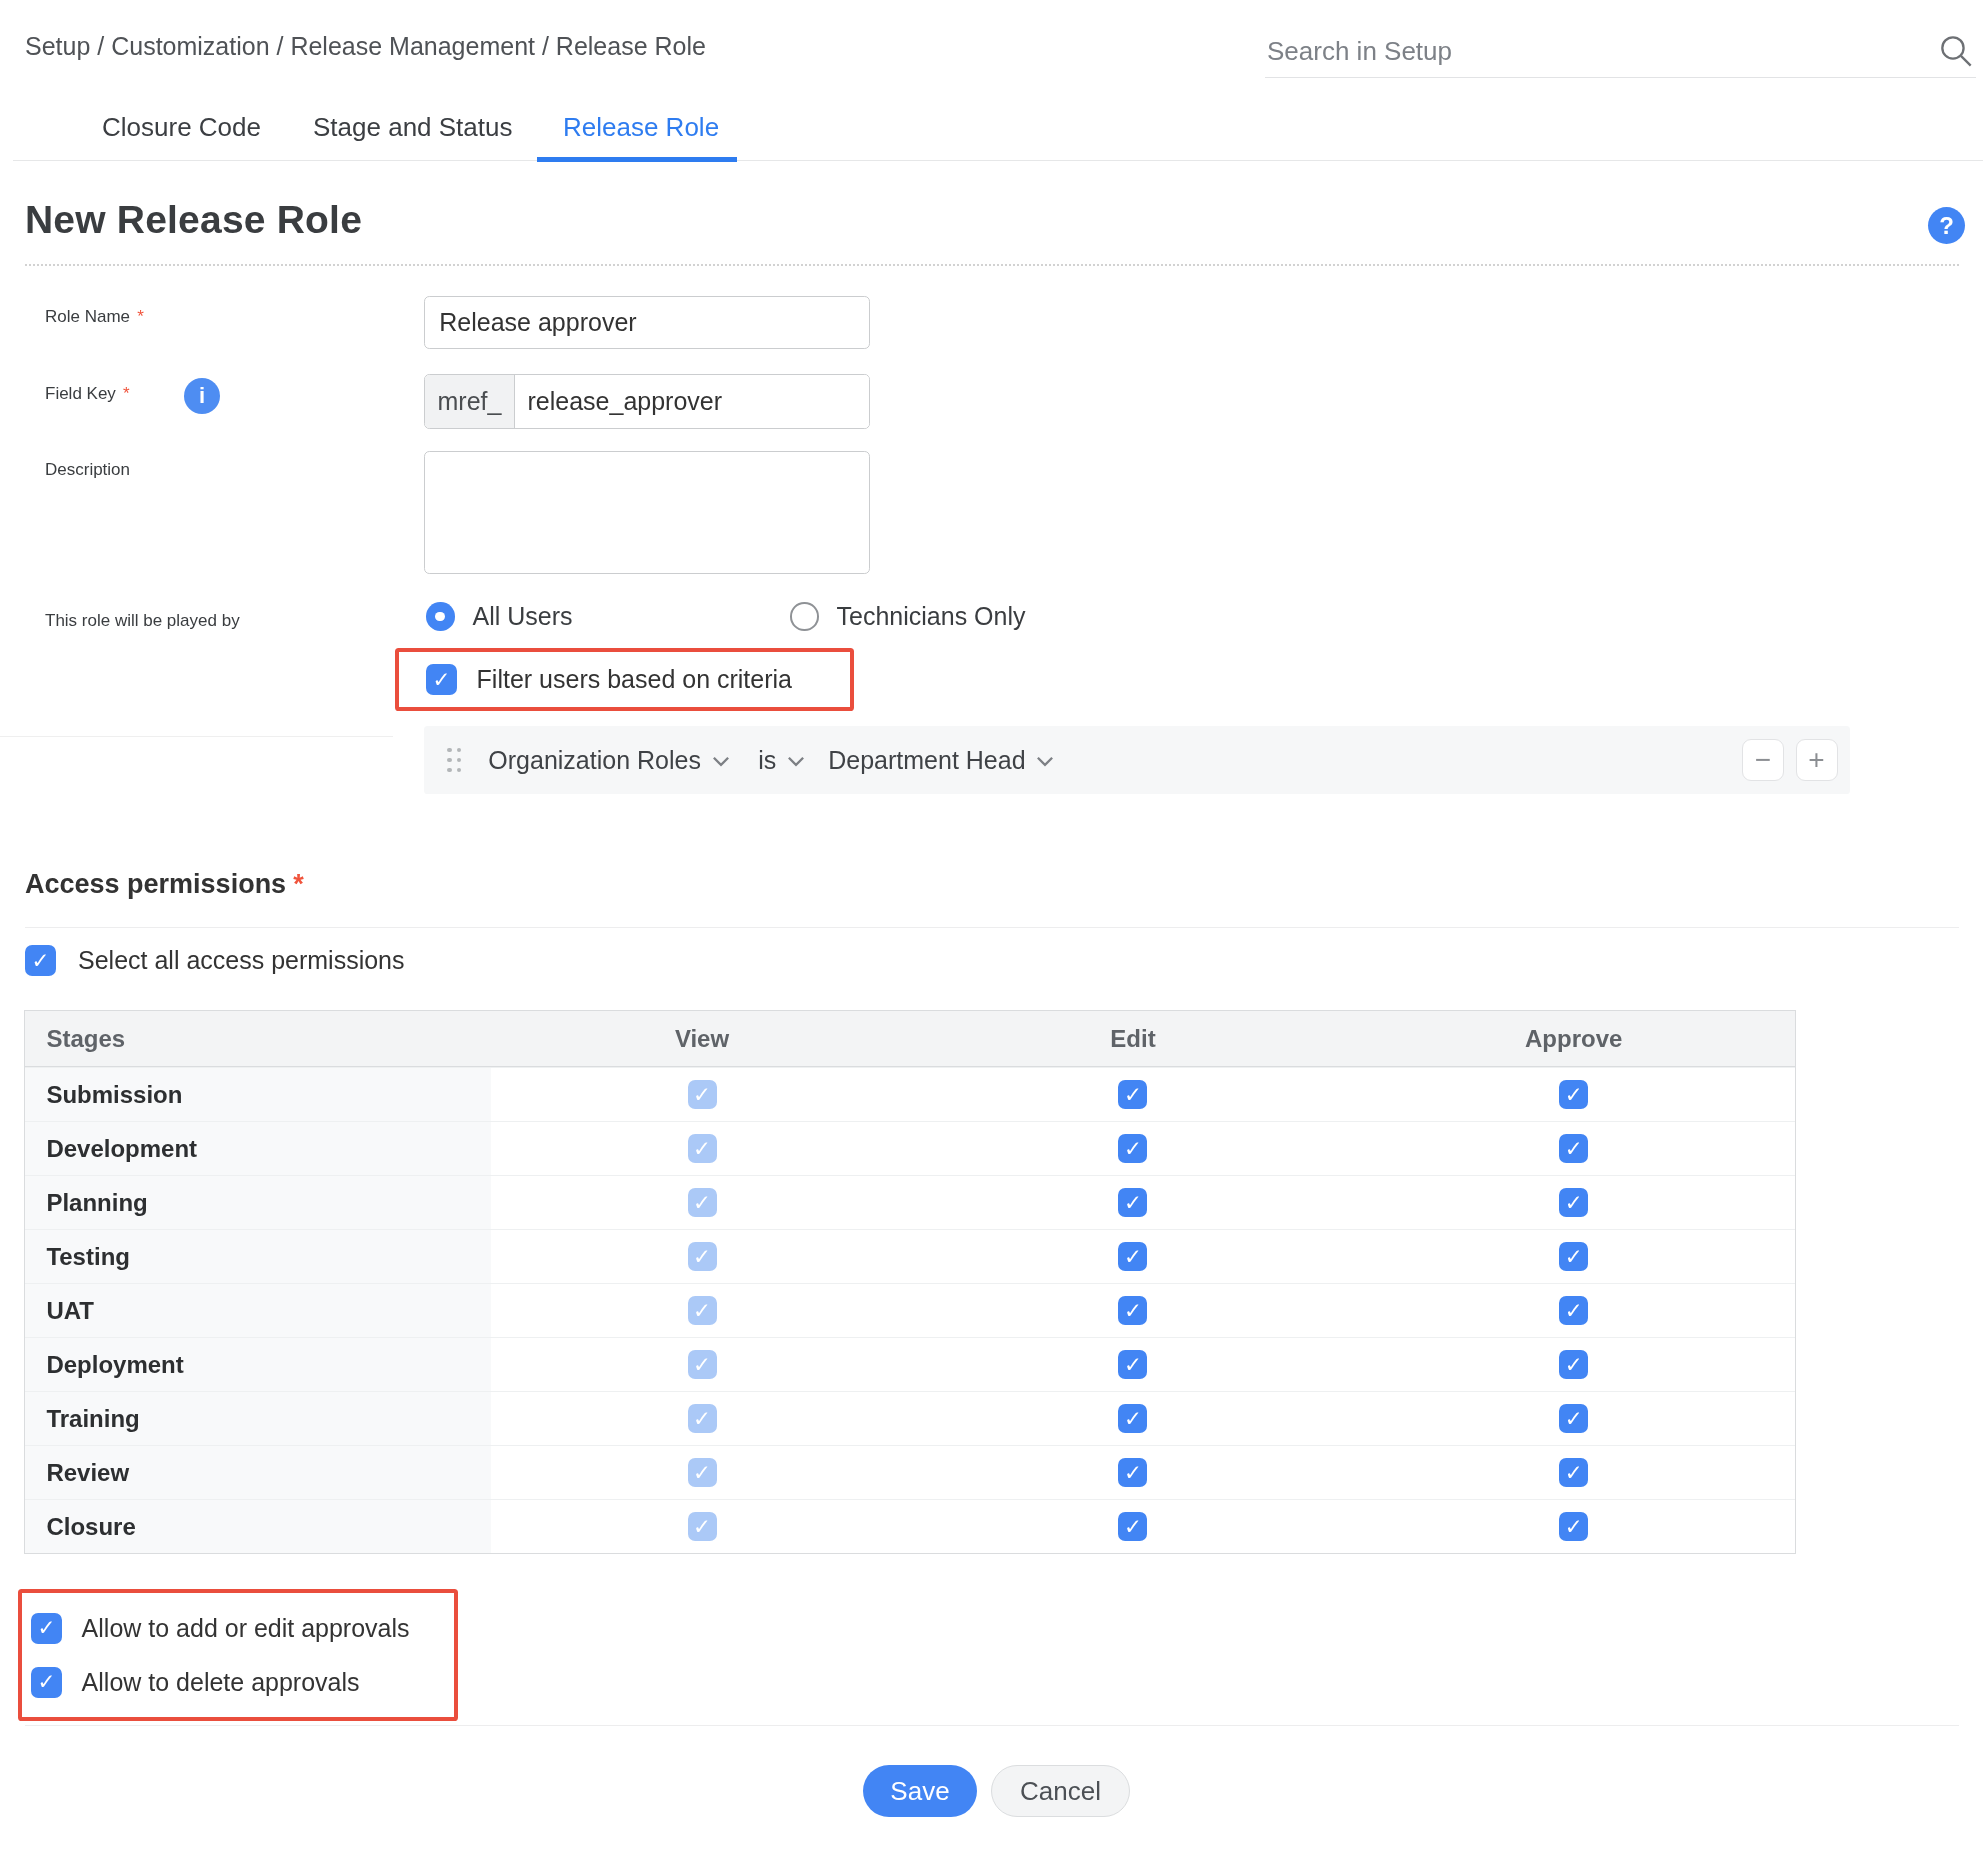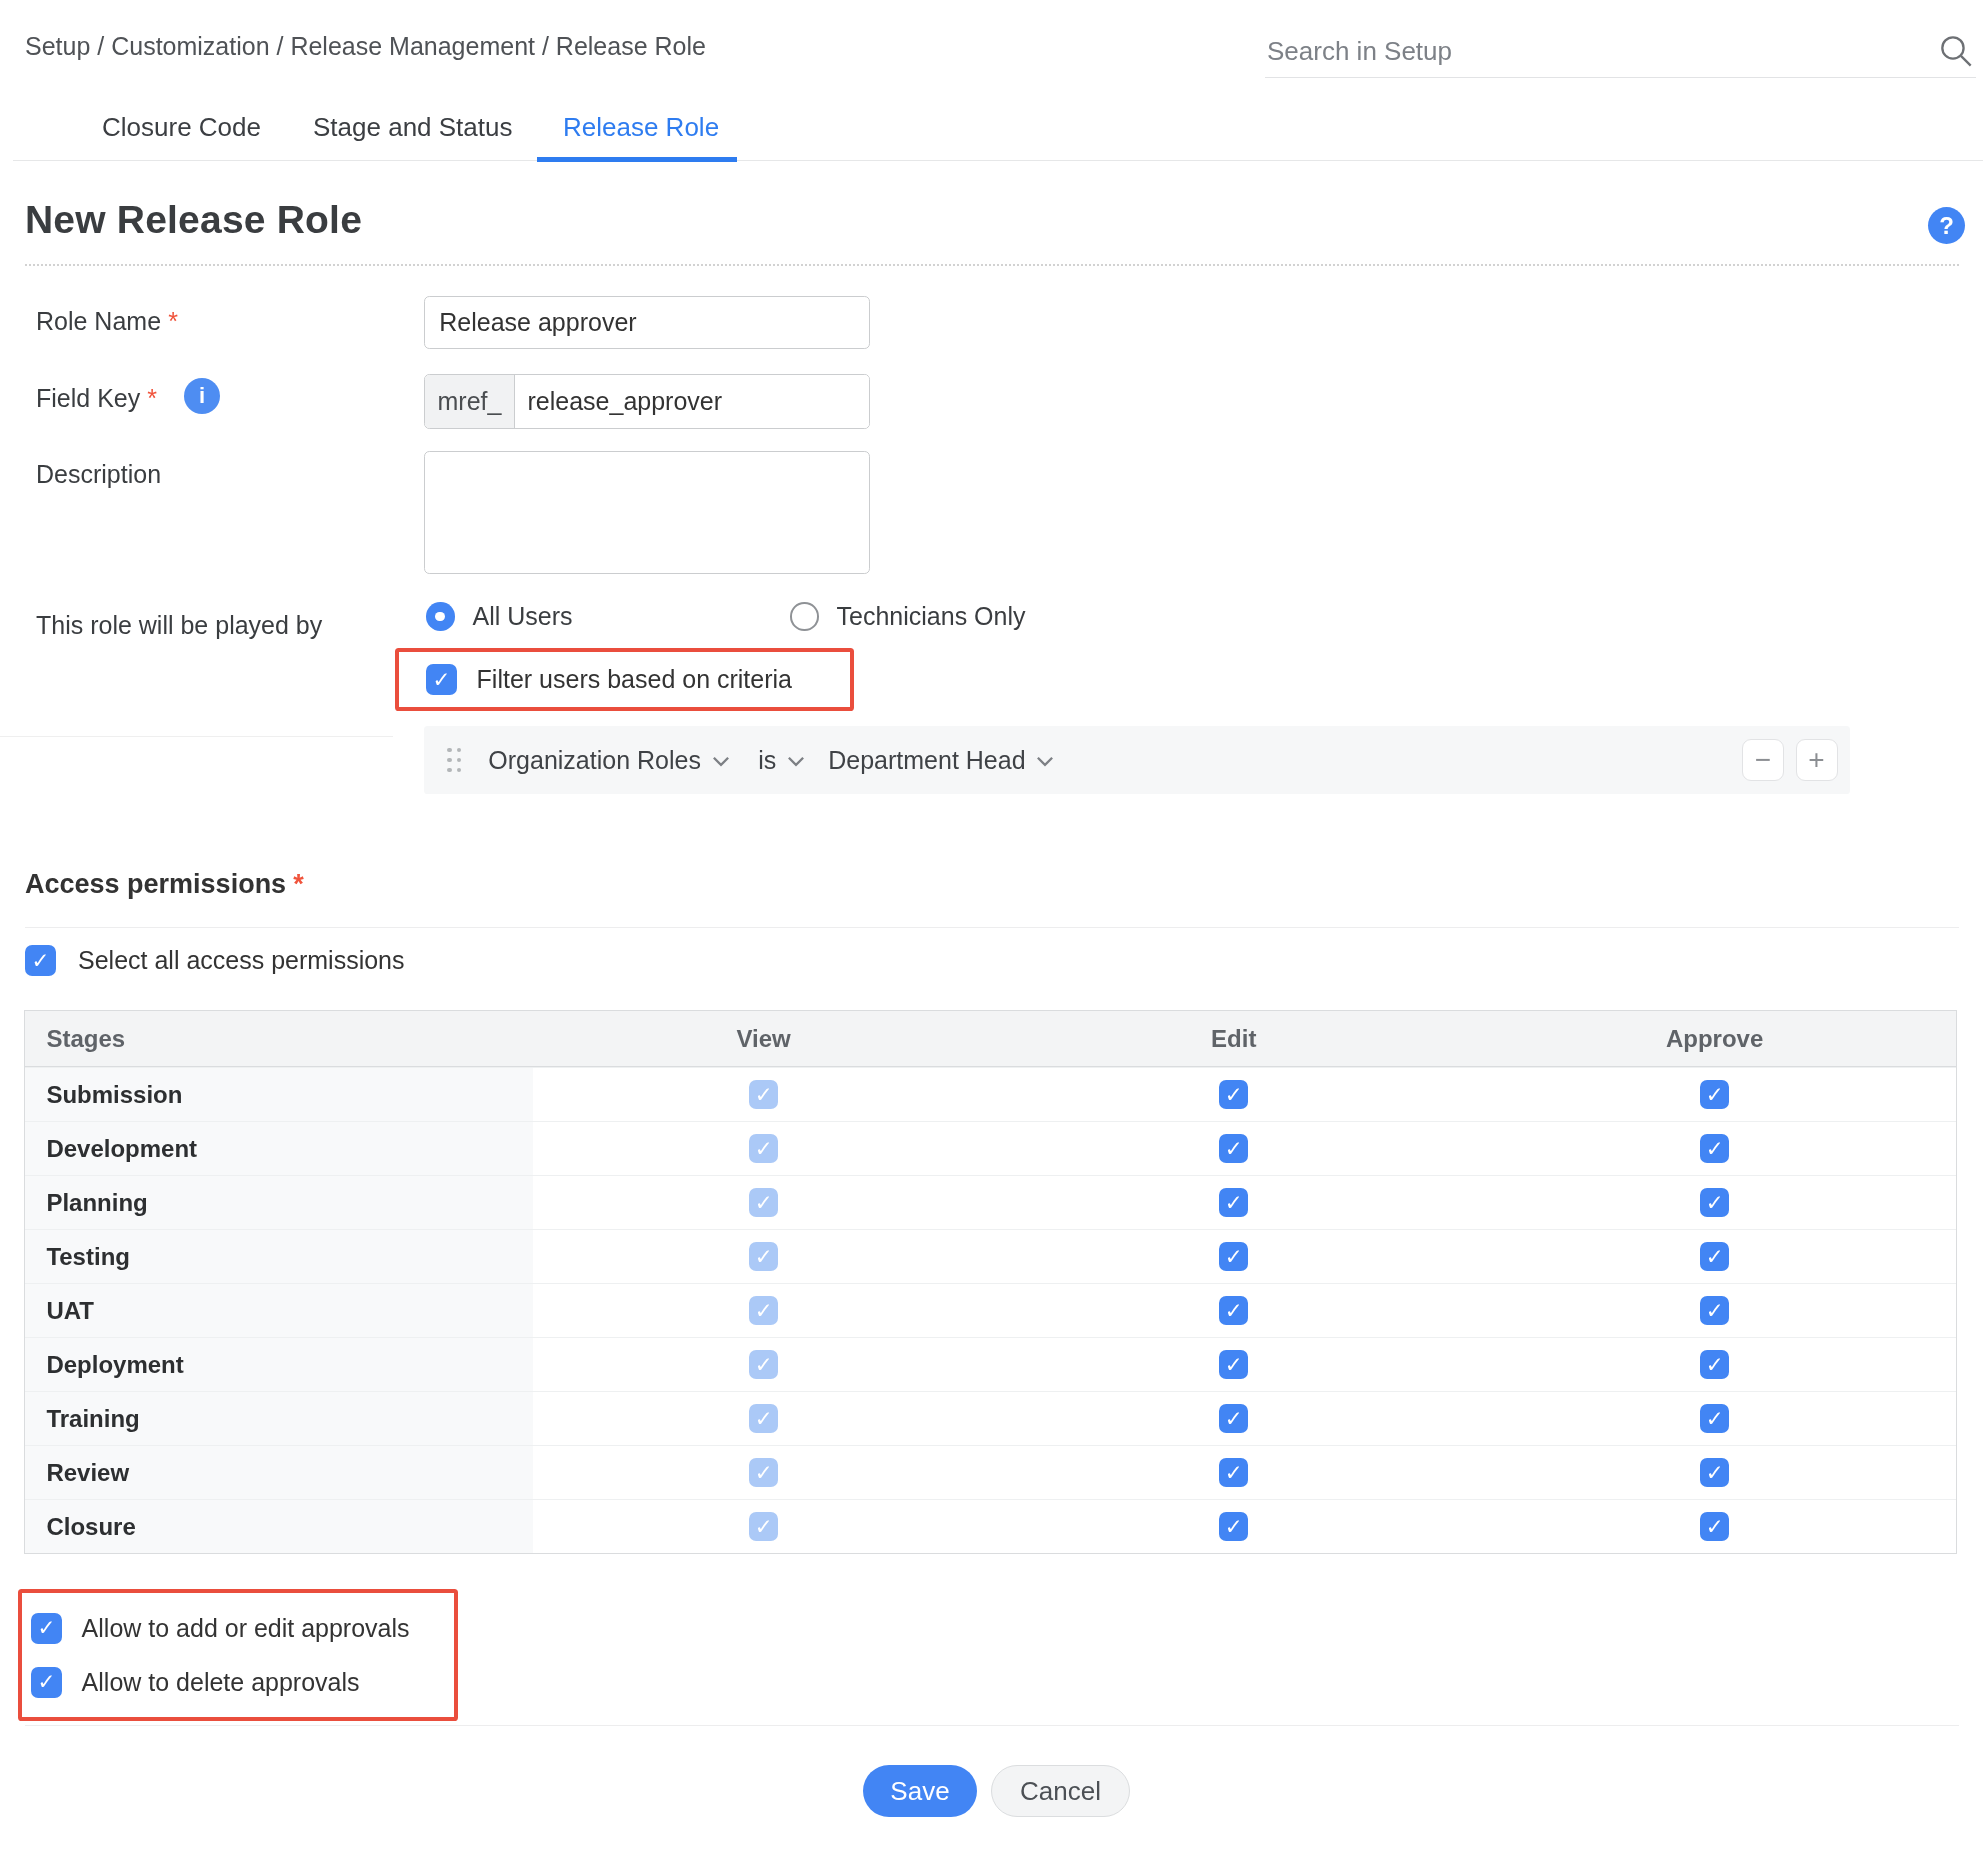--- a/index.html
+++ b/index.html
@@ -23,21 +23,21 @@
   .tab.active{color:#2e7cf0;}
   .tab-underline{position:absolute;left:524px;top:52px;width:200px;height:5.3px;background:#2e7cf0;}
 
   
   .page-title{left:25px;top:198px;font-size:39px;font-weight:600;color:#3a3d40;letter-spacing:0.2px;}
   .help-icon{left:1928px;top:207px;width:37px;height:37px;border-radius:50%;background:#4285f4;color:#fff;
     display:flex;align-items:center;justify-content:center;font-size:24px;font-weight:bold;}
   .dotted-divider{left:25px;top:264px;width:1934px;border-top:2.7px dotted #d2d2d2;}
 
   
-  .form-label{left:36px;font-size:25px;color:#3a3d40;}
+  .form-label{left:45px;font-size:17px;color:#3a3d40;}
   .req{color:#f0543c;margin-left:7.1px;}
   .text-input{border:1.8px solid #cbcdcf;border-radius:5.3px;font-size:25px;color:#333;padding:0 14.3px;outline:none;font-family:inherit;background:#fff;box-sizing:border-box;}
   .role-input{left:424px;top:296px;width:446px;height:53px;}
   .fieldkey-group{left:424px;top:374px;width:446px;height:55px;border:1.8px solid #cbcdcf;border-radius:5.3px;display:flex;overflow:hidden;box-sizing:border-box;}
   .fk-prefix{width:89px;background:#f1f2f3;border-right:1.8px solid #cbcdcf;display:flex;align-items:center;justify-content:center;font-size:25px;color:#4a4d50;}
   .fk-input{flex:1;border:none;outline:none;font-size:25px;color:#333;padding:0 12.5px;font-family:inherit;}
   .info-icon{left:184px;top:378px;width:36px;height:36px;border-radius:50%;background:#4e8df2;color:#fff;
     display:flex;align-items:center;justify-content:center;font-size:22px;font-weight:bold;font-style:normal;}
   .desc-area{left:424px;top:451px;width:446px;height:123px;resize:none;}
 
@@ -74,21 +74,21 @@
 
   
   .section-heading{left:25px;top:869px;font-size:27px;font-weight:600;color:#333;}
   .divider{width:1934px;border-top:1.8px solid #ededee;}
   .d1{left:25px;top:927px;}
   .d2{left:25px;top:1725px;}
   .selectall-row{left:25px;top:945px;display:flex;align-items:center;gap:22px;}
   .cb-label{font-size:25px;color:#333;}
 
   
-  .ptable{left:24px;top:1010px;width:1933px;border:1.8px solid #dadcde;box-sizing:border-box;}
+  .ptable{left:24px;top:1010px;width:1772px;border:1.8px solid #dadcde;box-sizing:border-box;}
   .thead,.trow{display:grid;grid-template-columns:26.3% 23.9% 24.8% 25%;}
   .thead{height:55px;background:#f3f4f5;border-bottom:1.8px solid #dadcde;}
   .th{font-size:24px;font-weight:bold;color:#5f6368;display:flex;align-items:center;justify-content:center;}
   .th.stage-h{justify-content:flex-start;padding-left:21.4px;}
   .trow{height:53px;border-top:1.8px solid #eef0f1;}
   .trow:first-of-type{border-top:none;}
   .td{display:flex;align-items:center;justify-content:center;}
   .td.stage{justify-content:flex-start;background:#f8f9fa;padding-left:21.4px;font-size:24px;font-weight:bold;color:#2d2f31;}
 
   

